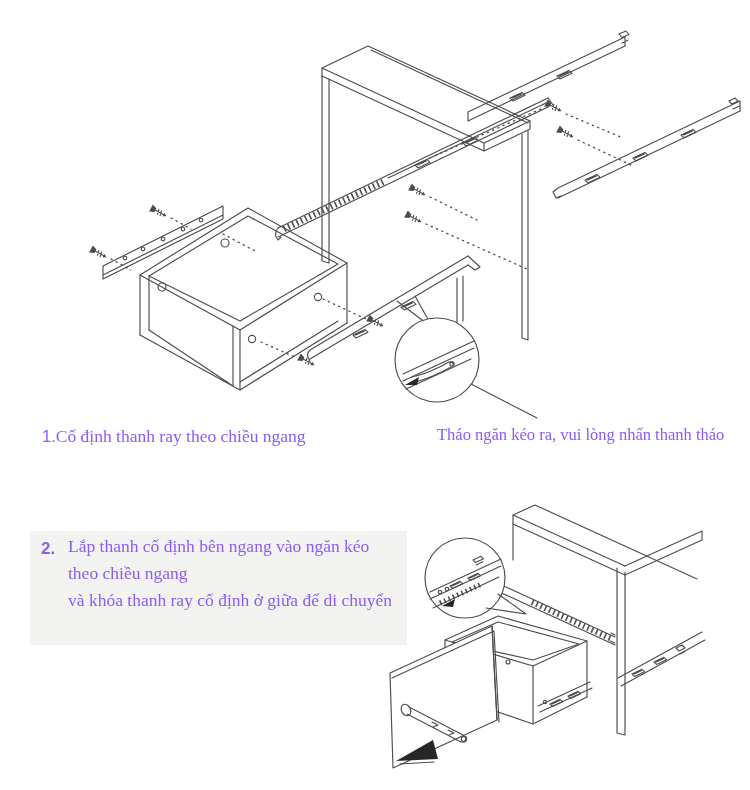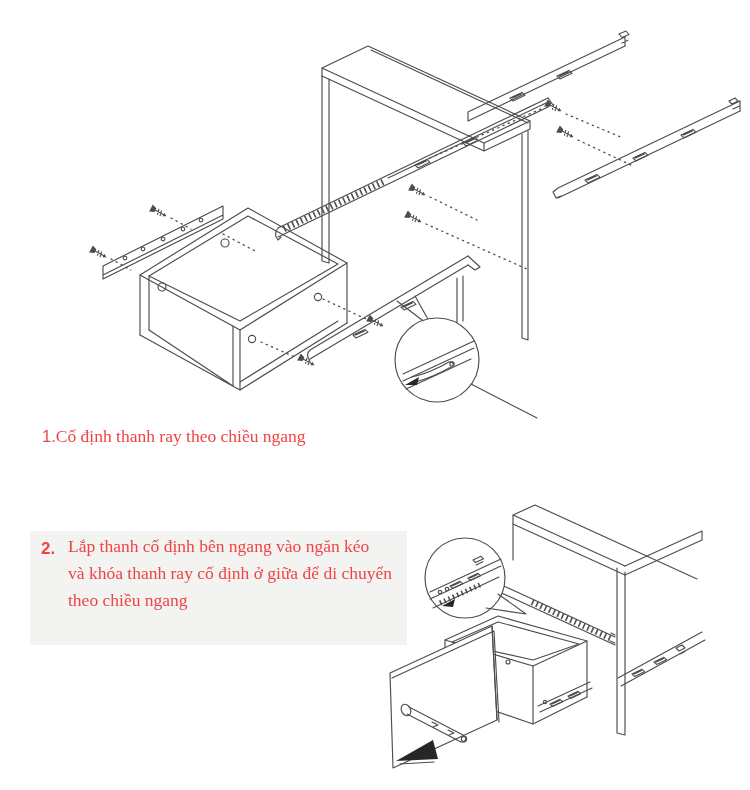--- a/index.html
+++ b/index.html
@@ -1,17 +1,17 @@
 <!DOCTYPE html>
 <html><head>
 <meta charset="utf-8">
 <style>
   html,body{margin:0;padding:0;background:#ffffff;}
   .canvas{position:relative;width:750px;height:790px;background:#ffffff;overflow:hidden;
-          font-family:"Liberation Serif","DejaVu Serif",serif;color:#ef4444;}
+          font-family:"Liberation Serif","DejaVu Serif",serif;color:#8b5cf6;}
   svg{position:absolute;overflow:visible;}
   .fig1{left:85px;top:8px;}
   .fig2{left:380px;top:498px;}
   .step1{position:absolute;left:42px;top:426px;font-size:17.5px;white-space:nowrap;}
   .step1 .num{font-family:"Liberation Sans","DejaVu Sans",sans-serif;font-size:16.5px;}
   .callout-text{position:absolute;left:437px;top:425px;font-size:16.5px;white-space:nowrap;}
   .step2-bg{position:absolute;left:30px;top:531px;width:377px;height:114px;background:#f3f3f2;}
   .step2-num{position:absolute;left:41px;top:539px;font-family:"Liberation Sans","DejaVu Sans",sans-serif;
              font-weight:bold;font-size:17px;}
   .step2-lines{position:absolute;left:68px;top:533px;font-size:17.5px;line-height:27px;white-space:nowrap;}
@@ -126,27 +126,28 @@
         <path class="ln" d="M327,369 C340,366 352,361 364,354 M330,374 C342,371 354,366 366,359 M364,354 q5,-1 4,4"></path>
         <circle class="ln" cx="367" cy="356" r="2.2"></circle>
         <polygon class="blk" points="320,377 334,369 332,377"></polygon>
       </g>
       <line class="ln" x1="386" y1="376" x2="452" y2="410"></line>
     </g>
   </svg>
 
   <div class="step1"><span class="num">1.</span><span>Cố định thanh ray theo chiều ngang</span></div>
 
+  <div class="callout-text">Tháo ngăn kéo ra, vui lòng nhấn thanh tháo</div>
 
   <div class="step2-bg"></div>
   <div class="step2-num">2.</div>
   <div class="step2-lines">
     <div>Lắp thanh cố định bên ngang vào ngăn kéo</div>
+    <div>theo chiều ngang</div>
     <div>và khóa thanh ray cố định ở giữa để di chuyển</div>
-    <div>theo chiều ngang</div>
   </div>
 
   <svg class="fig2" width="370" height="292" viewBox="0 0 370 292">
     <defs>
       <g id="slot2">
           <path class="ln" d="M0,0 L10,-4.7 L12.6,-2.3 L2.6,2.4 Z M2.2,0 L9.6,-3.4"></path>
         </g>
     </defs>
 
     <g>

